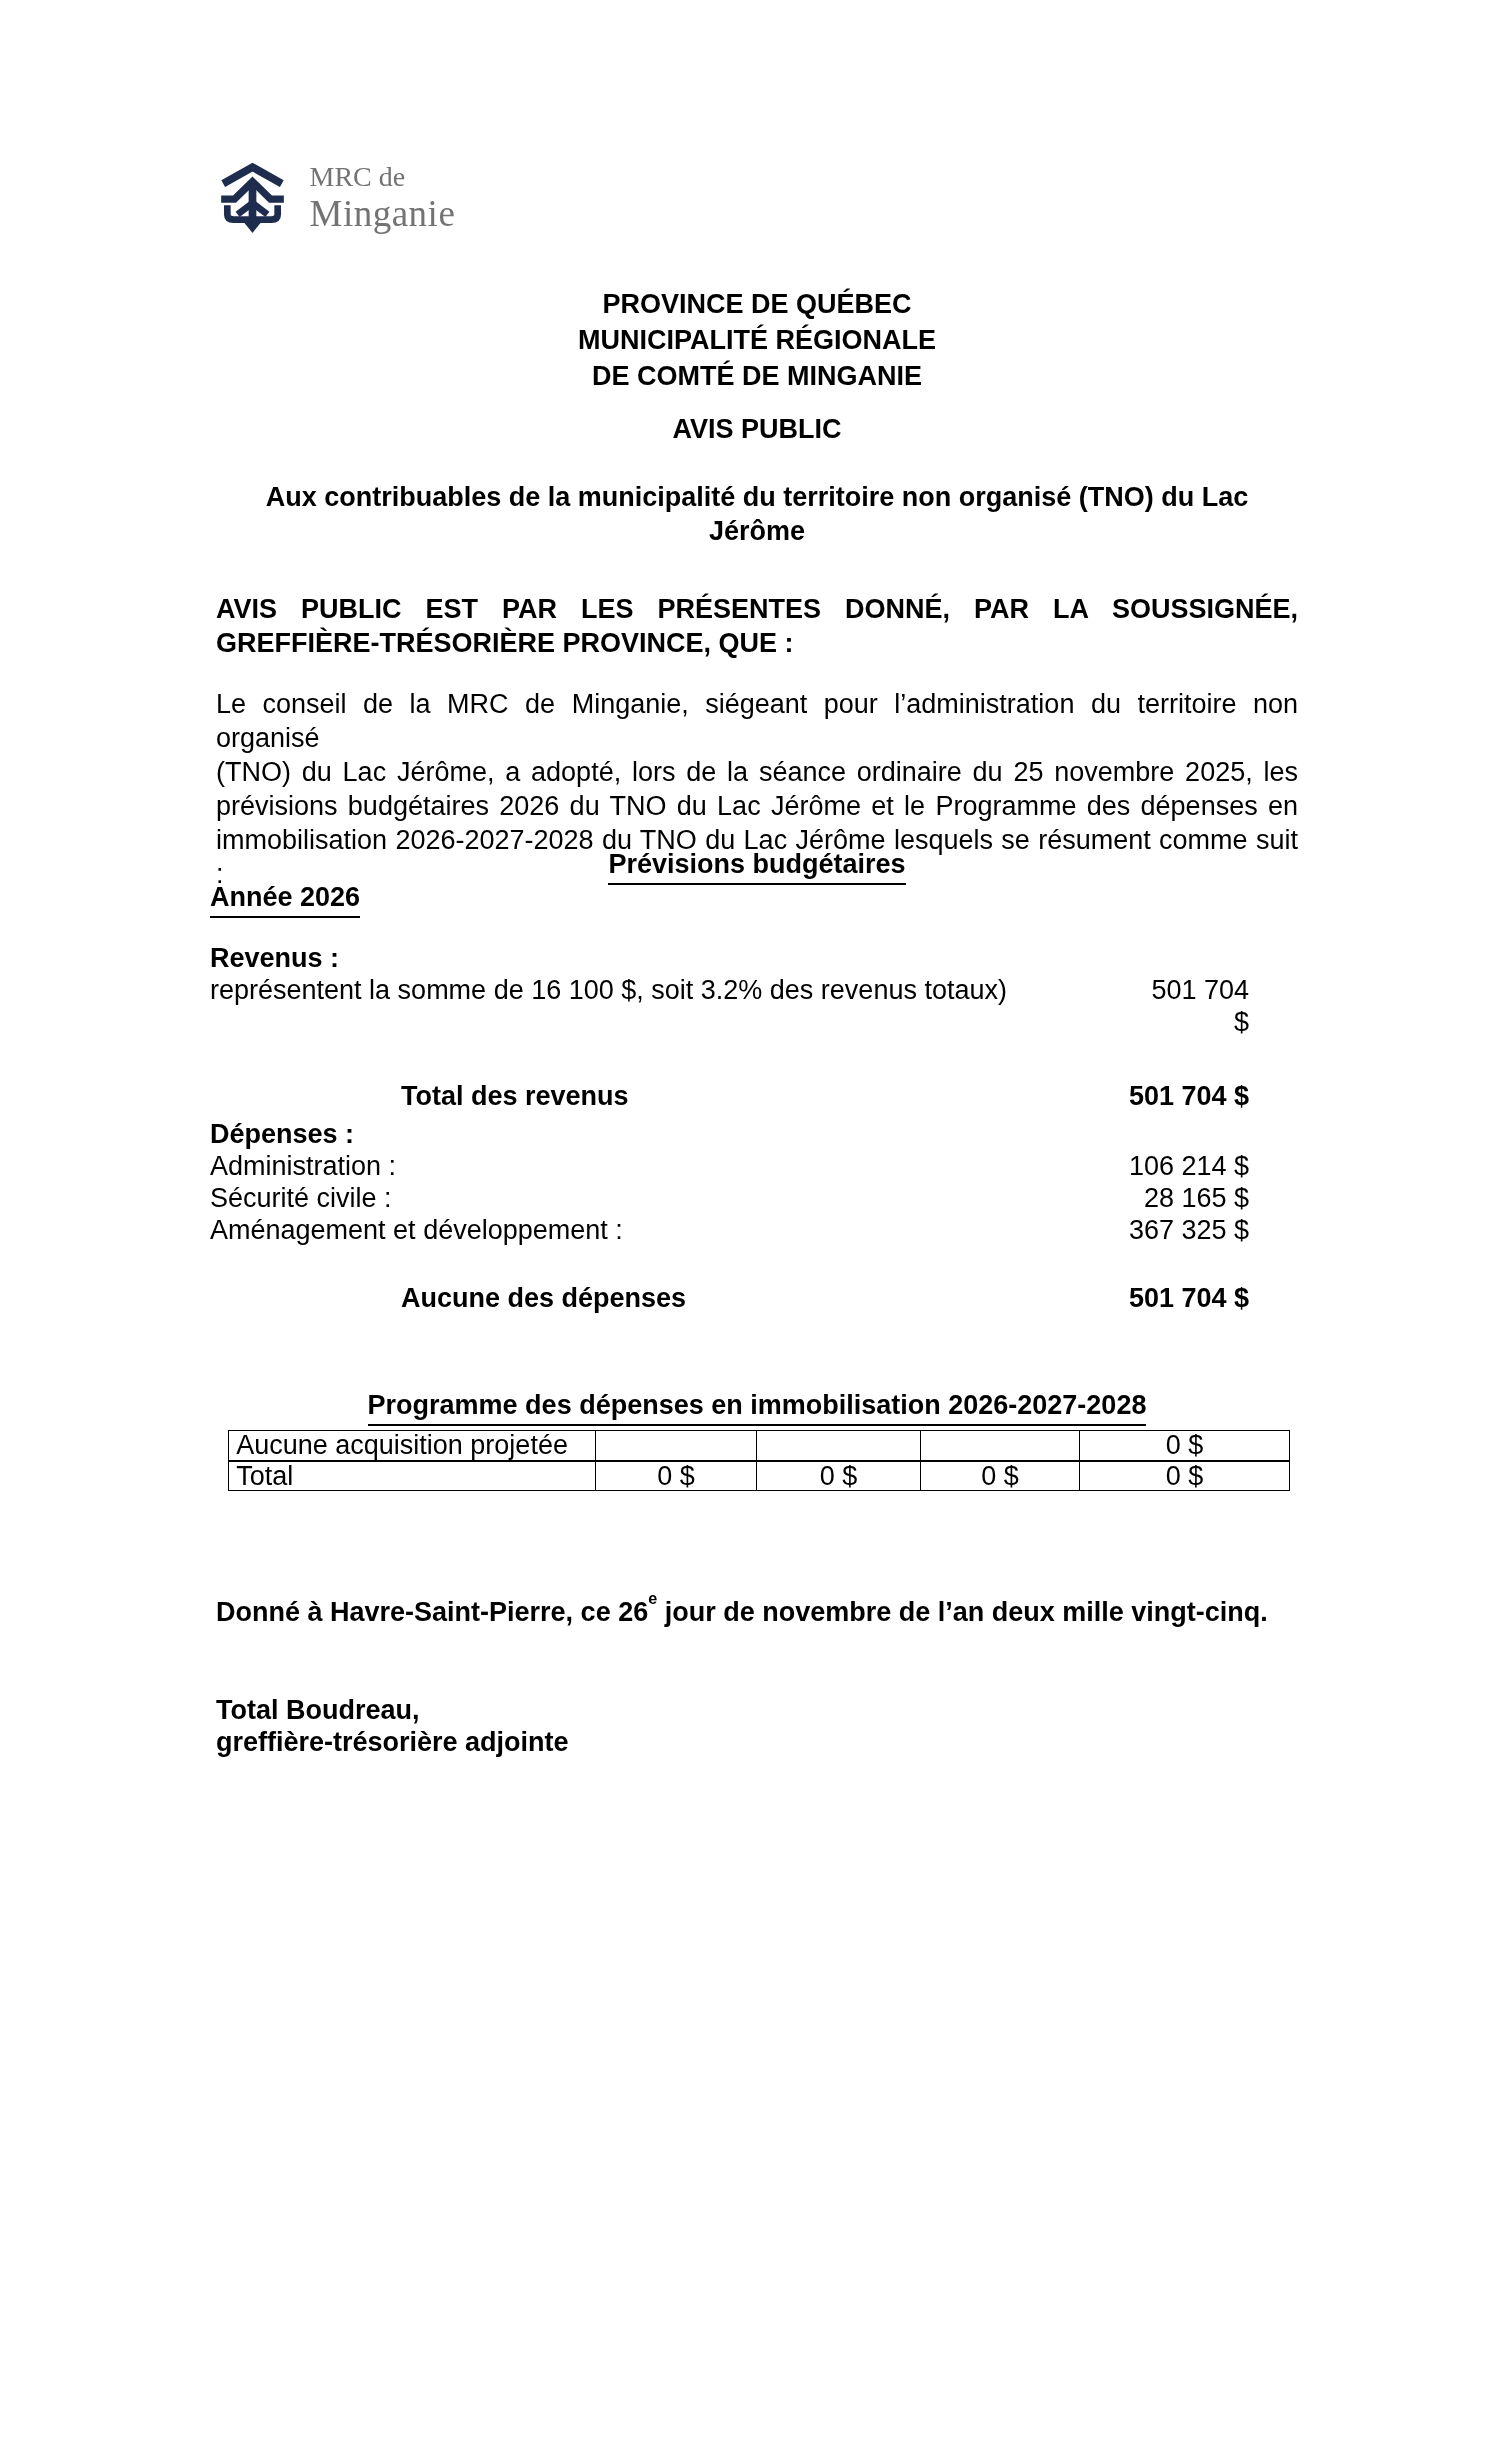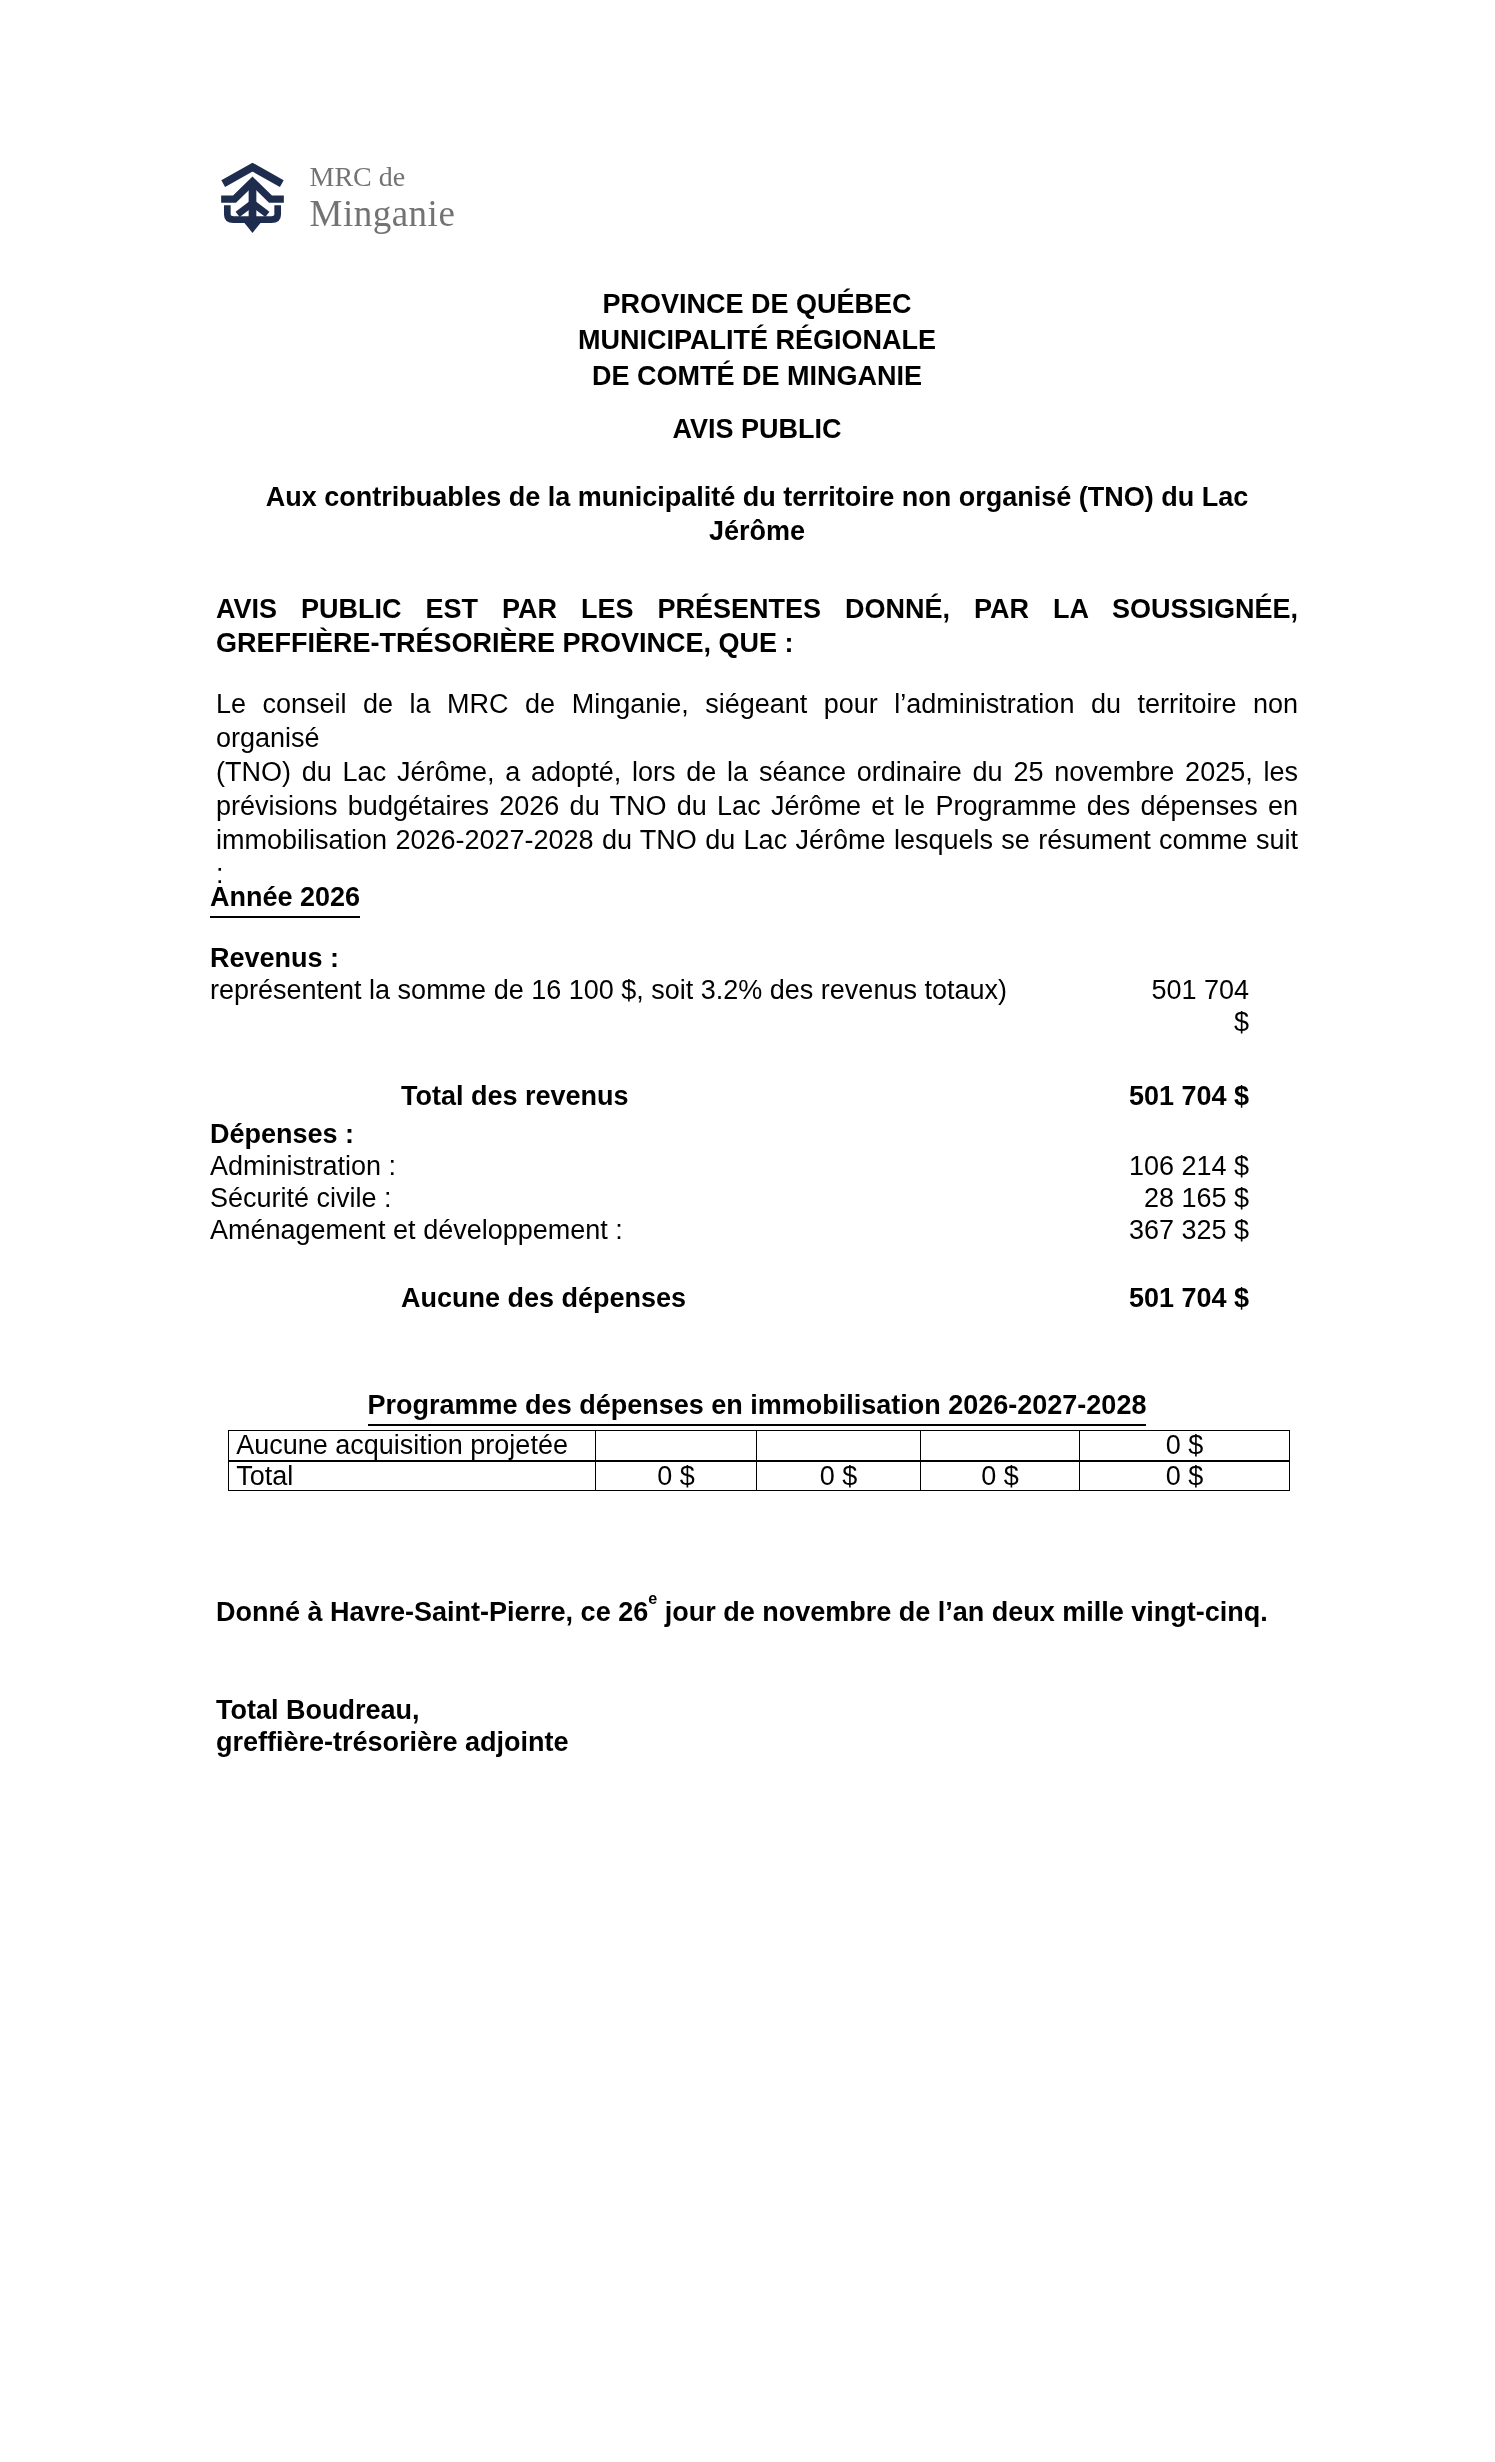--- a/index.html
+++ b/index.html
@@ -108,20 +108,23 @@
     <div>GREFFIÈRE-TRÉSORIÈRE PROVINCE, QUE :</div>
   </div>
 
   <div class="abs col fs30 lh38" style="top:687px;">
     <div class="just">Le conseil de la MRC de Minganie, siégeant pour l’administration du territoire non organisé</div>
     <div class="just">(TNO) du Lac Jérôme, a adopté, lors de la séance ordinaire du 25 novembre 2025, les</div>
     <div class="just">prévisions budgétaires 2026 du TNO du Lac Jérôme et le Programme des dépenses en</div>
     <div class="just">immobilisation 2026-2027-2028 du TNO du Lac Jérôme lesquels se résument comme suit :</div>
   </div>
 
+  <div class="abs col center fs30" style="top:849px;">
+    <span class="ul b">Prévisions budgétaires</span>
+  </div>
 
   <div class="abs fs30" style="left:210px;top:882px;">
     <span class="ul b">Année 2026</span>
   </div>
 
   <div class="abs b fs30" style="left:210px;top:943px;">Revenus :</div>
 
   <div class="abs moneyblock fs30" style="top:974px;">
     <div class="revitem">
       <div class="lbl">représentent la somme de 16 100 $, soit 3.2% des revenus totaux)</div>

